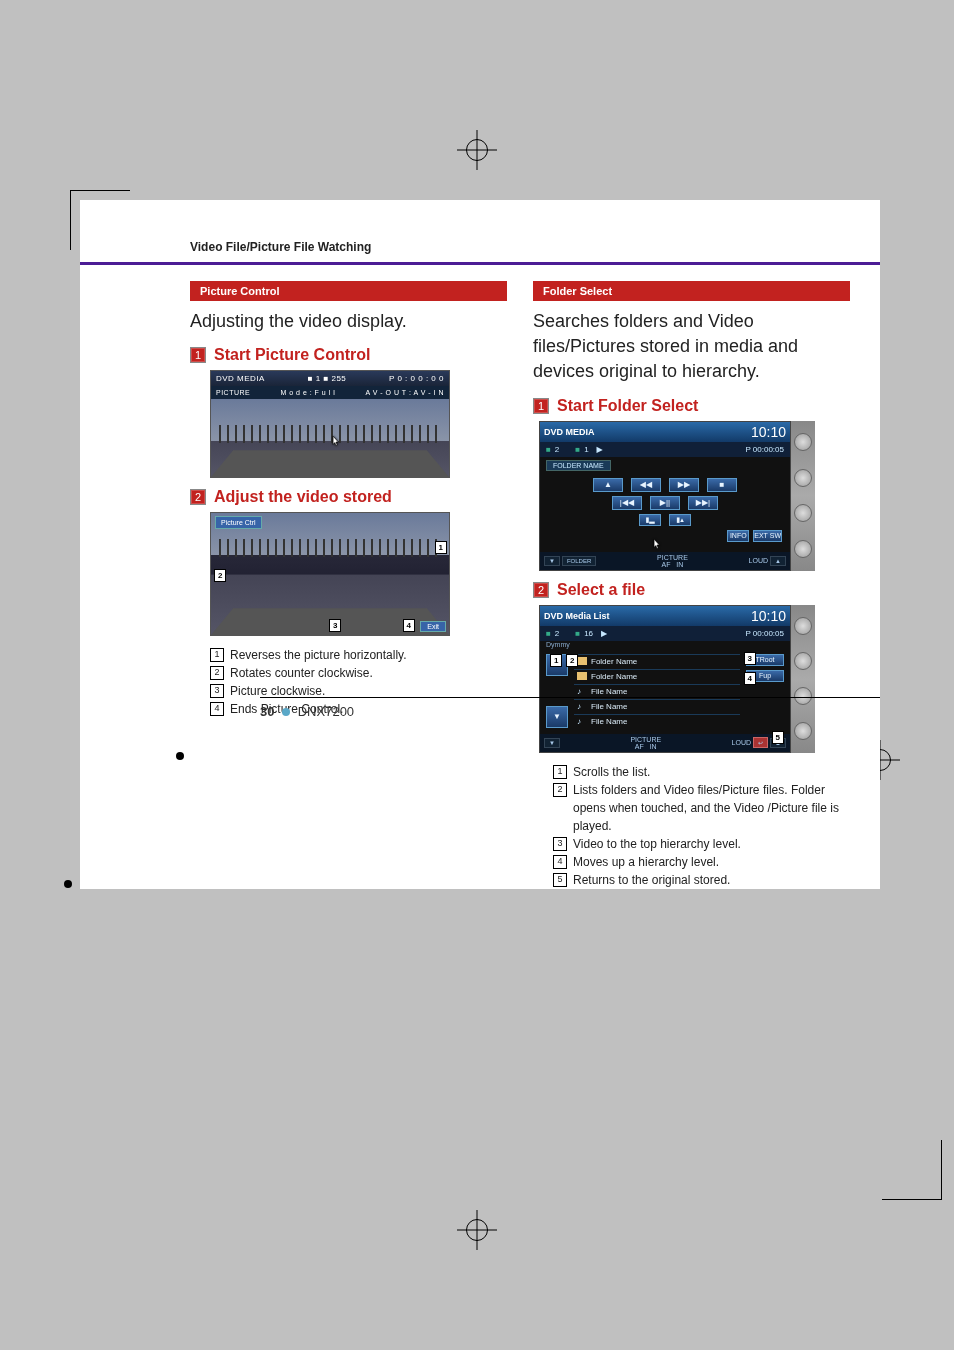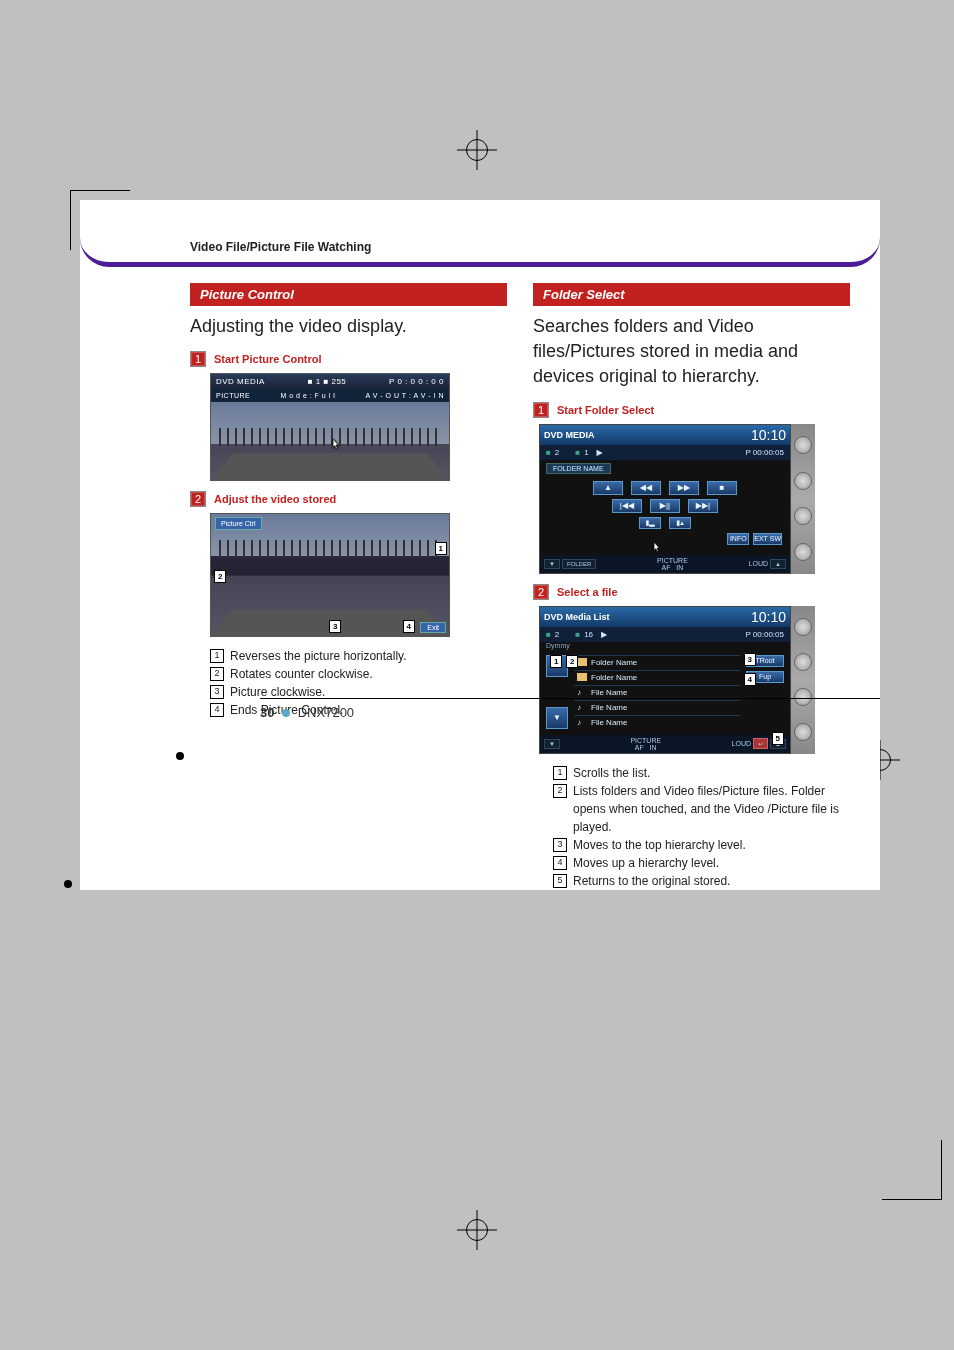--- a/index.html
+++ b/index.html
@@ -40,40 +40,38 @@
   }
   .reg-top { left: 457px; top: 130px; }
   .reg-mid { left: 860px; top: 740px; }
   .reg-bot { left: 457px; bottom: 100px; }
 
   .header-line {
     font-size: 12px;
     font-weight: bold;
     color: #222;
     padding: 40px 0 8px 110px;
-    border-bottom: 5px solid #4c1d95;
+    border-bottom: 3px solid #4c1d95;
     margin: 0 0 16px 0;
-    border-radius: 29px;
   }
 
   .columns {
     display: flex;
     gap: 26px;
     padding: 0 30px 0 110px;
   }
   .col { flex: 1; min-width: 0; }
 
   .section-bar {
     background: #c2221f;
     color: #fff;
     font-weight: bold;
-    font-size: 13px;
+    font-size: 11px;
     padding: 4px 10px;
     margin-bottom: 8px;
-    font-style: italic;
   }
   .intro {
     font-size: 18px;
     color: #222;
     margin-bottom: 12px;
     line-height: 1.4;
   }
 
   .step {
     display: flex;
@@ -87,21 +85,21 @@
     font-size: 11px;
     width: 16px; height: 16px;
     display: inline-flex;
     align-items: center; justify-content: center;
     border: 1px solid #888;
     box-shadow: inset 0 0 0 1px #fff3;
   }
   .step-label {
     color: #c2221f;
     font-weight: bold;
-    font-size: 11px;
+    font-size: 16px;
   }
 
   .screenshot {
     width: 240px;
     background: #111;
     border: 1px solid #555;
     margin: 6px 0 10px 20px;
     position: relative;
     font-size: 8px;
     color: #fff;
@@ -536,21 +534,21 @@
         <div class="legend-row">
             <span class="boxnum">1</span>
             <span>Scrolls the list.</span>
           </div>
         <div class="legend-row">
             <span class="boxnum">2</span>
             <span>Lists folders and Video files/Picture files. Folder opens when touched, and the Video /Picture file is played.</span>
           </div>
         <div class="legend-row">
             <span class="boxnum">3</span>
-            <span>Moves to the top hierarchy level.</span>
+            <span>Video to the top hierarchy level.</span>
           </div>
         <div class="legend-row">
             <span class="boxnum">4</span>
             <span>Moves up a hierarchy level.</span>
           </div>
         <div class="legend-row">
             <span class="boxnum">5</span>
             <span>Returns to the original stored.</span>
           </div>
       </div>

